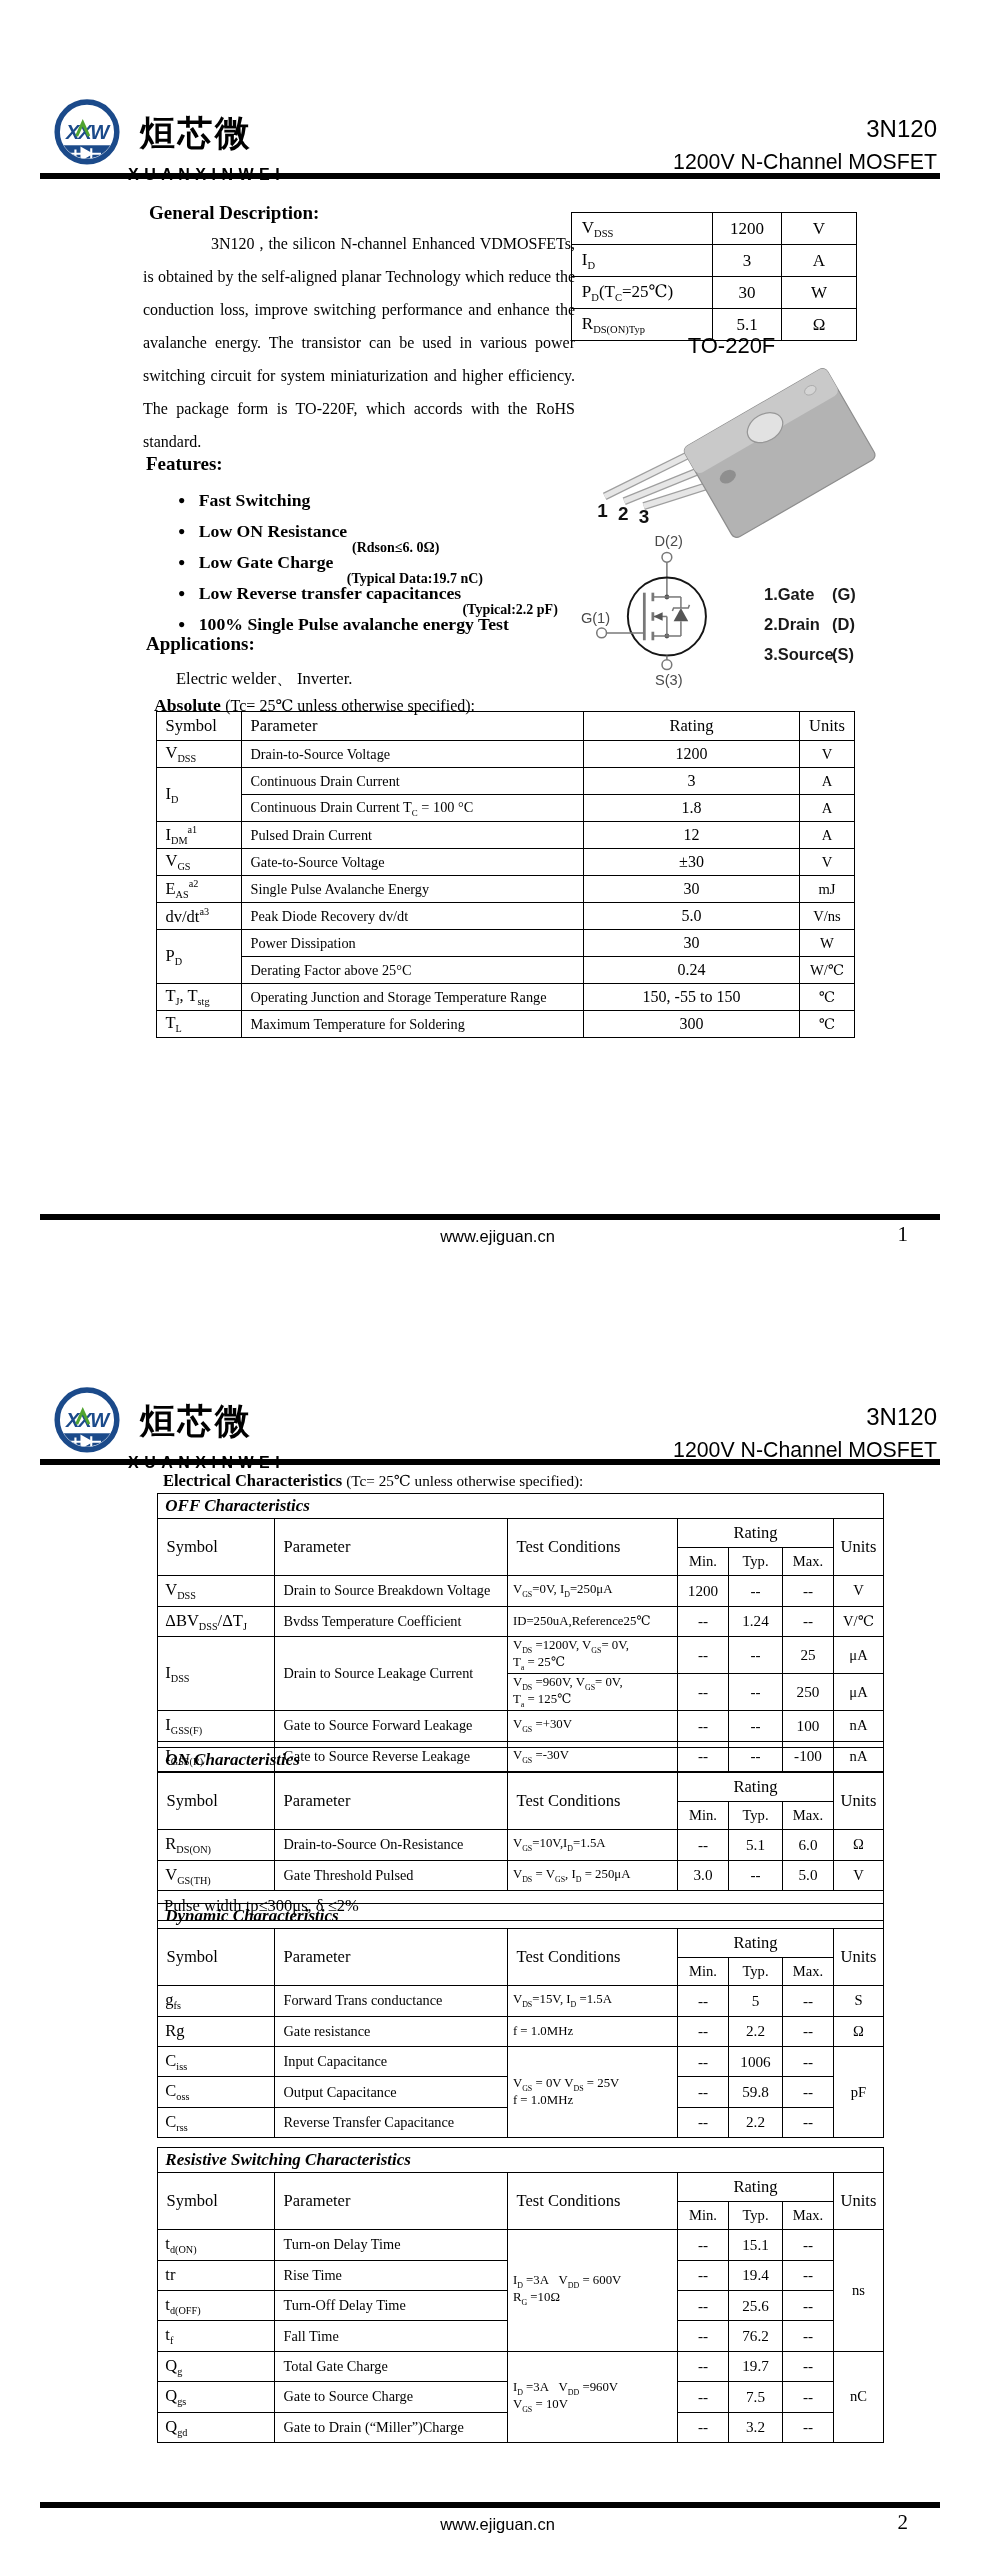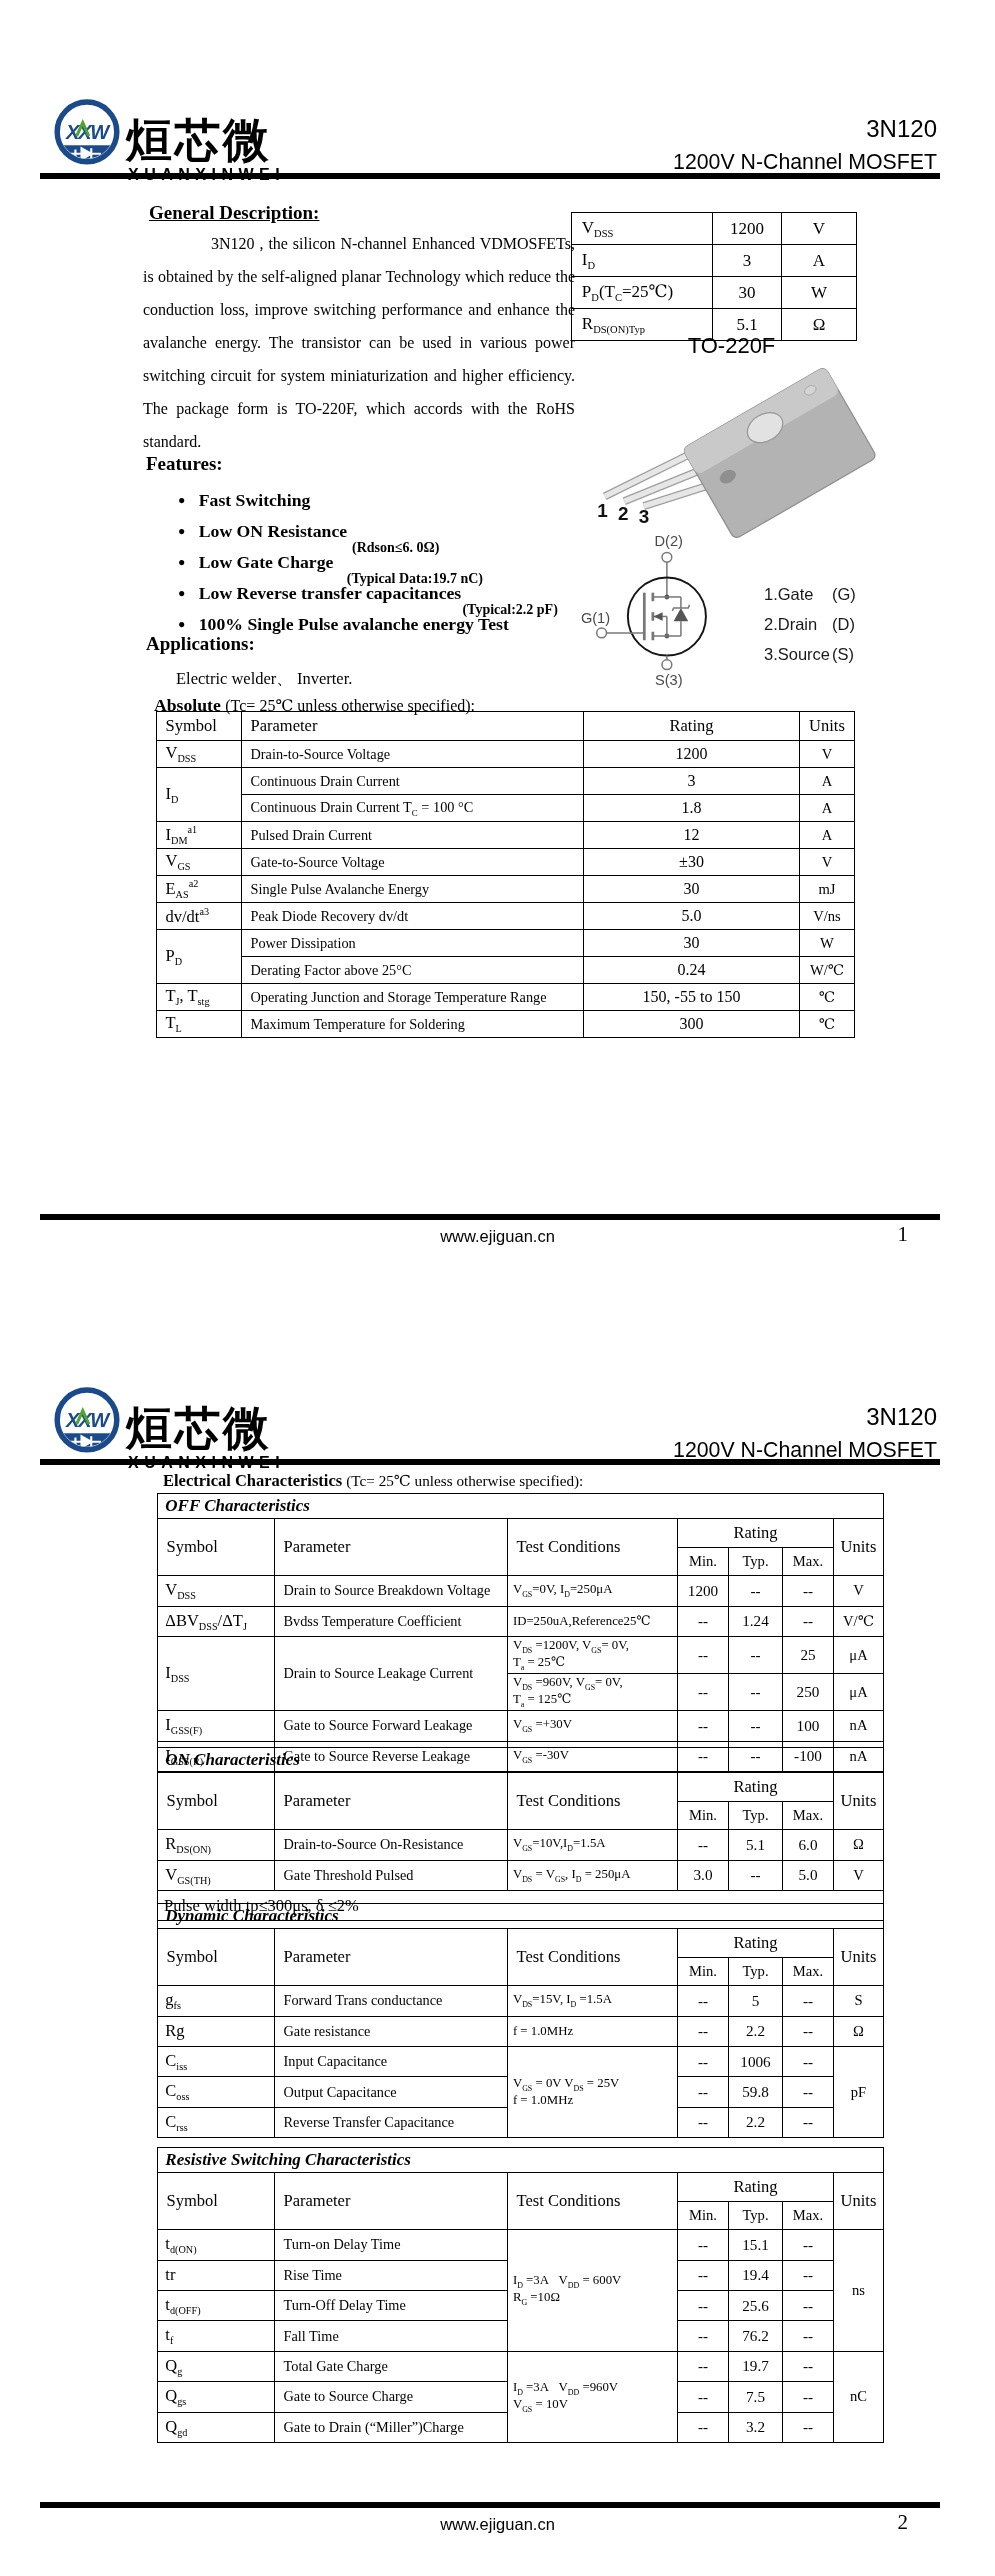--- a/index.html
+++ b/index.html
@@ -3,55 +3,55 @@
 <meta charset="utf-8">
 <style>
   html,body{margin:0;padding:0;background:#fff;}
   body{width:995px;height:2576px;position:relative;font-family:"Liberation Serif","DejaVu Serif","DejaVu Sans",serif;color:#000;overflow:hidden;}
   .page{position:absolute;left:0;width:995px;height:1288px;background:#fff;}
   #page1{top:0;} #page2{top:1288px;}
   .ap{position:absolute;}
   sub{font-size:0.62em;} sup{font-size:0.62em;}
 
   
-  .brand-cn{left:126px;top:110px;font-size:46px;font-weight:600;letter-spacing:2.4px;font-family:"Liberation Sans","DejaVu Sans",sans-serif;}
+  .brand-cn{left:140px;top:110px;font-size:35px;font-weight:600;letter-spacing:2.4px;font-family:"Liberation Sans","DejaVu Sans",sans-serif;}
   .brand-en{left:128px;top:166px;font-size:16px;font-weight:bold;letter-spacing:5.5px;font-family:"Liberation Sans","DejaVu Sans",sans-serif;}
   .part-no{right:58px;top:115px;font-size:24px;text-align:right;font-family:"Liberation Sans","DejaVu Sans",sans-serif;}
   .doc-sub{right:58px;top:150px;font-size:21.3px;text-align:right;font-family:"Liberation Sans","DejaVu Sans",sans-serif;}
   .hrule{left:40px;width:900px;height:5.5px;background:#000;}
   .hdr-rule-pos{top:173px;}
 
   
   .frule{top:1214px;}
   .f-url{left:0;right:0;top:1227px;text-align:center;font-size:16.5px;font-family:"Liberation Sans","DejaVu Sans",sans-serif;}
   .f-page{right:87px;top:1222px;font-size:21px;}
 
   
-  .gen-title{left:149px;top:202px;font-size:19px;font-weight:bold;text-decoration:underline;}
+  .gen-title{left:149px;top:202px;font-size:19px;font-weight:bold;}
   .gen-body{left:143px;top:227px;width:432px;font-size:16px;line-height:33px;text-align:justify;text-indent:68px;}
   .feat-title{left:146px;top:453px;font-size:19px;font-weight:bold;text-align:center;}
   .feat-list{left:178px;top:485px;width:463px;}
   .feat-row{height:31px;display:flex;align-items:center;}
   .dot{font-size:12.2px;margin-right:13.4px;}
   .feat-main{font-size:17.7px;font-weight:bold;}
   .feat-note{font-size:14px;font-weight:bold;margin-left:4.9px;margin-top:32px;}
   .app-title{left:146px;top:633px;font-size:19px;font-weight:bold;}
   .app-body{left:176px;top:668px;font-size:16.5px;}
   .abs-head{left:154px;top:695px;font-size:17.7px;}
   .abs-head b{font-size:17.7px;font-weight:bold;}
   .abs-head span{font-size:16px;}
 
   
   .qtbl{left:571px;top:212px;border-collapse:collapse;table-layout:fixed;border:1.8px solid #000;}
   .qtbl td{border:1.2px solid #000;height:29px;vertical-align:middle;}
   .q-sym{font-size:17px;padding-left:9.8px;}
   .q-val{font-size:17px;text-align:center;}
   .q-unt{font-size:17px;text-align:center;}
   .pkg-name{left:579px;top:333px;width:305px;text-align:center;font-size:22px;font-family:"Liberation Sans","DejaVu Sans",sans-serif;}
-  .legend{left:764px;top:579px;font-family:"Liberation Sans","DejaVu Sans",sans-serif;font-size:16.5px;color:#1a1a1a;}
+  .legend{left:764px;top:579px;font-family:"Liberation Sans","DejaVu Sans",sans-serif;font-size:16.5px;color:#1a1a1a;font-weight:bold;}
   .legend-row{height:30px;display:flex;align-items:center;}
   .legend-name{display:inline-block;width:68px;}
 
   
   .atbl{left:156px;top:711px;border-collapse:collapse;table-layout:fixed;border:1.8px solid #000;}
   .atbl td{border:1.2px solid #000;vertical-align:middle;overflow:hidden;}
   .atbl tr{height:27px;}
   .atbl tr.ahdr{height:29px;}
   .atbl tr.ahdr td{border-bottom:1.8px solid #000;font-size:16.5px;}
   .a-h{padding-left:8.5px;}

